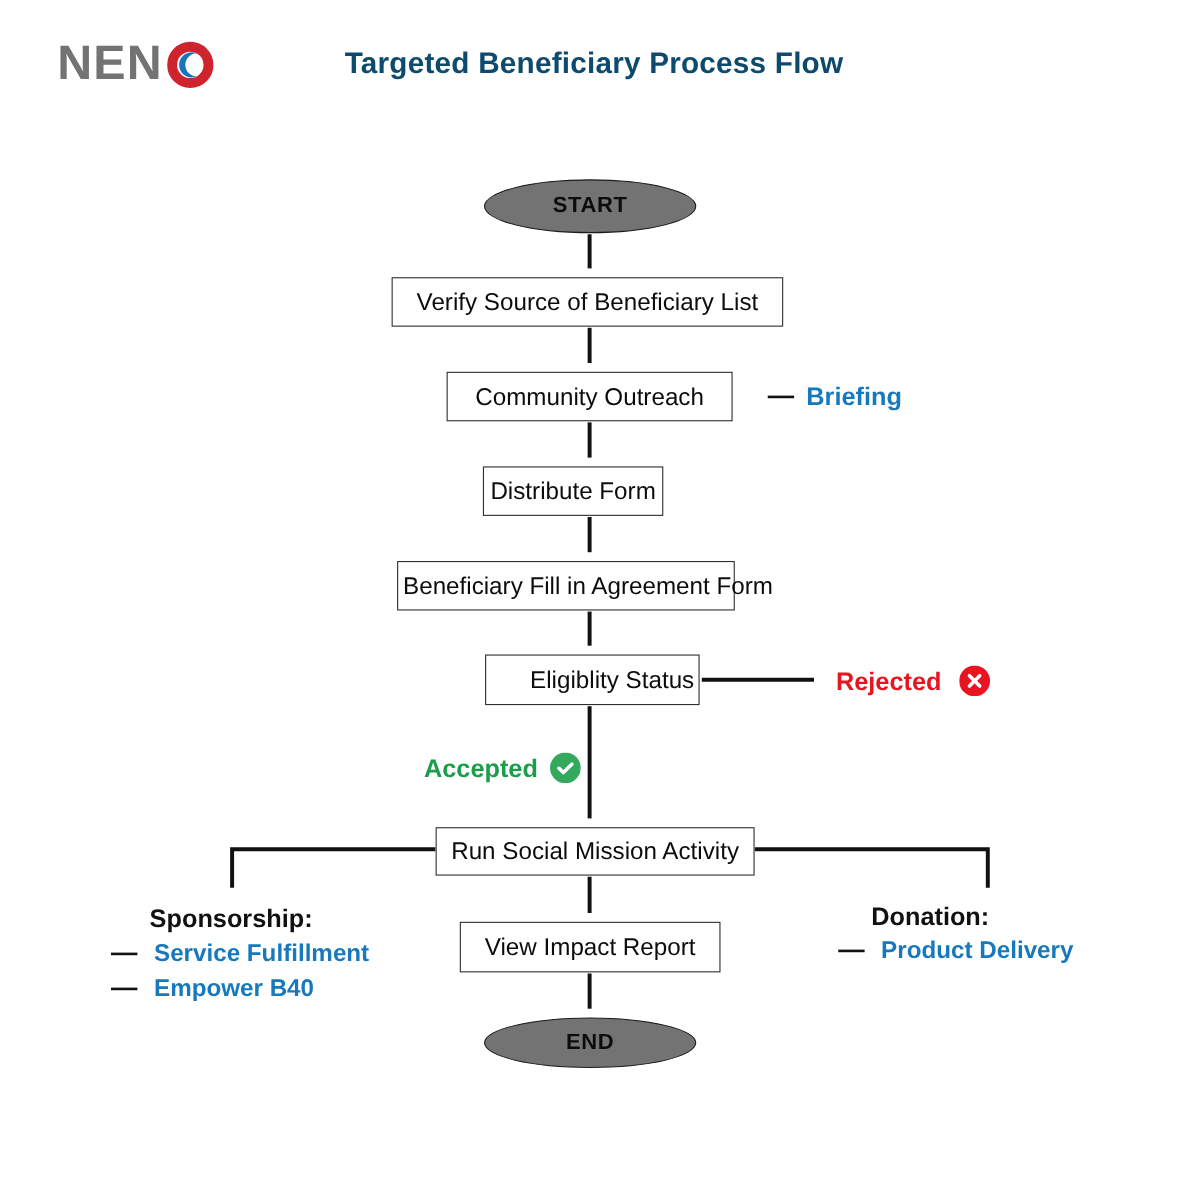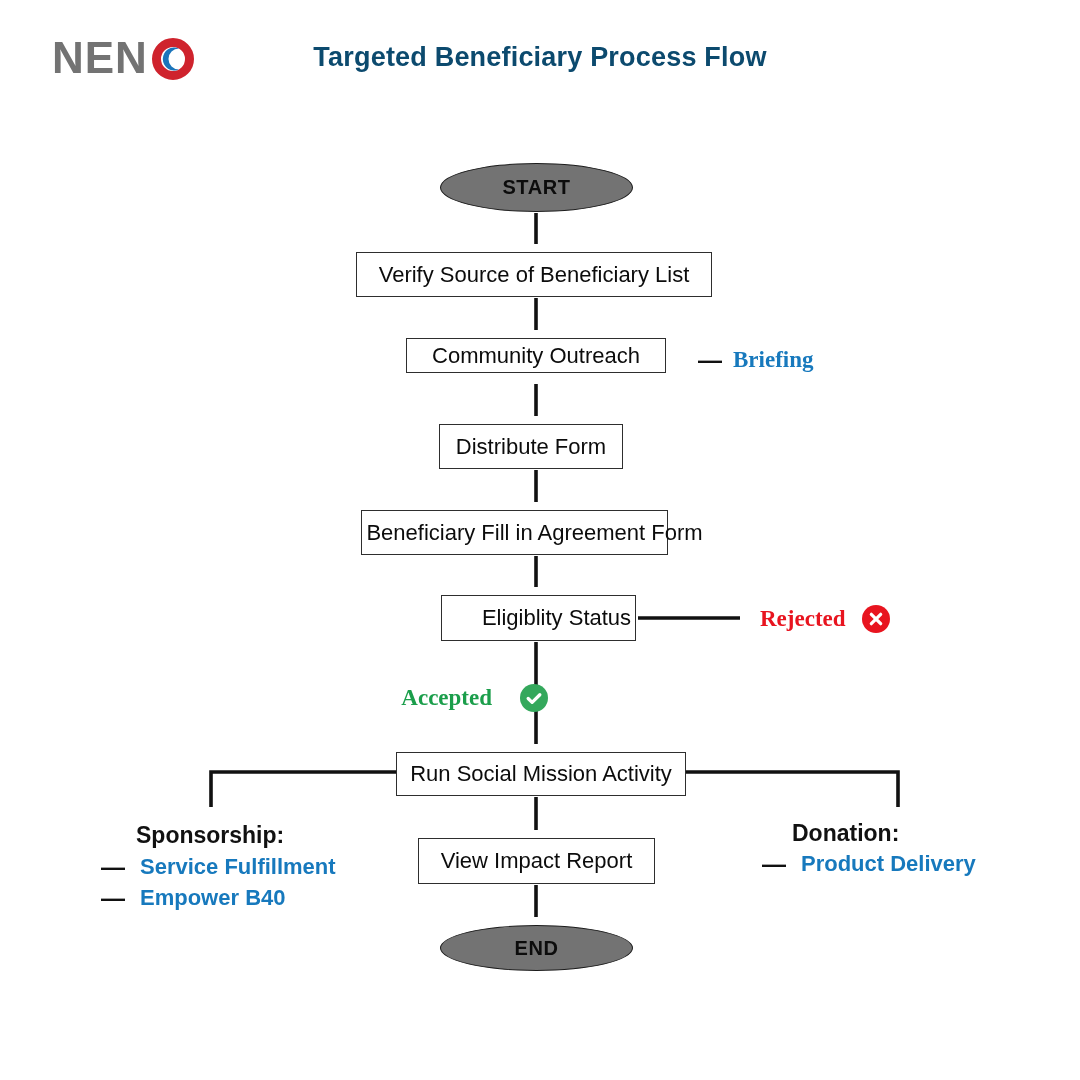--- a/index.html
+++ b/index.html
@@ -29,21 +29,21 @@
     border:1.6px solid #1c1c1c; border-radius:50%;
     display:flex; align-items:center; justify-content:center;
     font-size:20px; font-weight:700; letter-spacing:0.6px; color:#0c0c0c;
   }
   
   .annot { position:absolute; display:flex; align-items:center; }
   .annot .dash { color:#111; font-weight:800; font-size:24px; line-height:1; }
   .blue-text  { color:#1779bd; font-weight:600; }
   .red-text   { color:#e8141f; font-weight:600; }
   .green-text { color:#1b9e4b; font-weight:600; }
-  .annot-label { font-size:23px;font-family:Liberation Serif, serif; }
+  .annot-label { font-size:23px; }
   .status-icon { width:28px; height:28px; flex:0 0 auto; }
   
   .branch-heading { position:absolute; font-size:23px; font-weight:600; color:#111; white-space:nowrap; }
   .branch-item { position:absolute; display:flex; align-items:center; gap:15px; white-space:nowrap; }
   .branch-item .dash { color:#111; font-weight:800; font-size:24px; line-height:1; }
   .branch-item .item-label { font-size:22px; }
 </style>
 </head>
 <body>
 
@@ -74,41 +74,41 @@
     <path d="M396 772 H211 V807" marker-end="url(#ah)"></path>
     <path d="M686 772 H898 V807" marker-end="url(#ah)"></path>
     <path d="M536 797 V830" marker-end="url(#ah)"></path>
     <path d="M536 885 V917" marker-end="url(#ah)"></path>
   </svg>
 
   <div class="terminator" style="left:440px; top:163px; width:193px; height:49px;">START</div>
   <div class="terminator" style="left:440px; top:925px; width:193px; height:46px;">END</div>
 
   <div class="node" style="left:356px; top:252px; width:356px; height:45px;">Verify Source of Beneficiary List</div>
-  <div class="node" style="left:406px; top:338px; width:260px; height:35px;">Community Outreach</div>
-  <div class="node" style="left:439px; top:424px; width:184px; height:45px;">Distribute Form</div>
+  <div class="node" style="left:406px; top:338px; width:260px; height:45px;">Community Outreach</div>
+  <div class="node" style="left:439px; top:424px; width:164px; height:45px;">Distribute Form</div>
   <div class="node" style="left:361px; top:510px; width:307px; height:45px;padding-left:40px;">Beneficiary Fill in Agreement Form</div>
   <div class="node" style="left:441px; top:595px; width:195px; height:46px;padding-left:36px;">Eligiblity Status</div>
   <div class="node" style="left:396px; top:752px; width:290px; height:44px;">Run Social Mission Activity</div>
   <div class="node" style="left:418px; top:838px; width:237px; height:46px;">View Impact Report</div>
 
   <div class="annot" style="left:698px; top:345px; height:30px; gap:11px;">
     <span class="dash">—</span>
     <span class="annot-label blue-text">Briefing</span>
   </div>
 
   <div class="annot" style="left:760px; top:604px; height:30px; gap:16px;">
     <span class="annot-label red-text">Rejected</span>
     <svg class="status-icon" viewBox="0 0 24 24">
       <circle cx="12" cy="12" r="12" fill="#e8141f"></circle>
       <path d="M8 8 L16 16 M16 8 L8 16" stroke="#ffffff" stroke-width="2.8" stroke-linecap="round" fill="none"></path>
     </svg>
   </div>
 
-  <div class="annot" style="left:380px; top:683px; width:168px; height:30px; gap:28px; justify-content:flex-end;">
+  <div class="annot" style="left:360px; top:683px; width:168px; height:30px; gap:11px; justify-content:flex-end;">
     <span class="annot-label green-text">Accepted</span>
     <svg class="status-icon" viewBox="0 0 24 24">
       <circle cx="12" cy="12" r="12" fill="#34a85c"></circle>
       <path d="M7 12.4 L10.4 15.7 L17 9.2" stroke="#ffffff" stroke-width="2.8" stroke-linecap="round" stroke-linejoin="round" fill="none"></path>
     </svg>
   </div>
 
   <div class="branch-heading" style="left:136px; top:822px;">Sponsorship:</div>
   <div class="branch-item" style="left:101px; top:854px;">
     <span class="dash">—</span>

